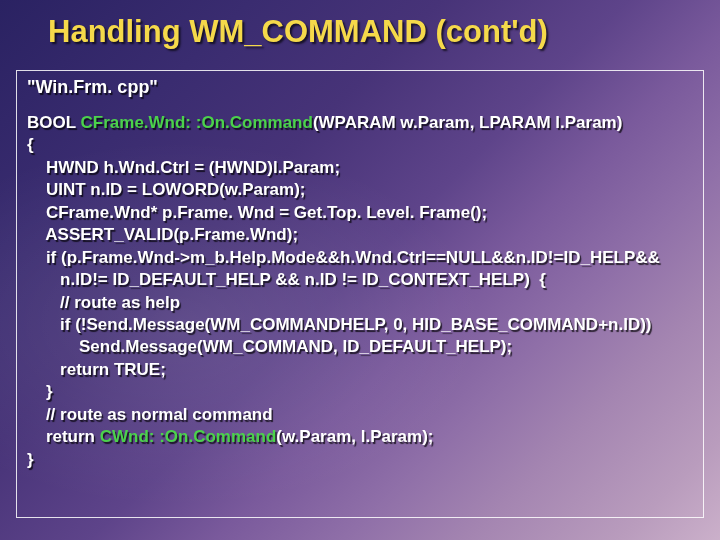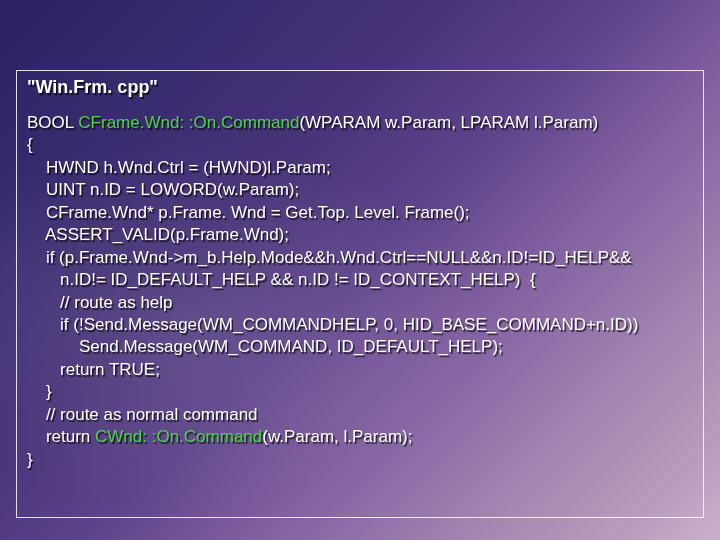--- a/index.html
+++ b/index.html
@@ -44,32 +44,33 @@
   .filelabel {
     font-family: "Tahoma", "Verdana", sans-serif;
     font-weight: bold;
     font-size: 18px;
     color: #ffffff;
     text-shadow: 1.5px 1.5px 1px rgba(0,0,0,0.7);
     margin-bottom: 14px;
   }
   .codeblock {
     font-family: "Tahoma", "Verdana", sans-serif;
-    font-weight: normal;
+    font-weight: bold;
     font-size: 17px;
     line-height: 1.32;
     color: #ffffff;
     text-shadow: 1.5px 1.5px 1px rgba(0,0,0,0.7);
     white-space: pre;
   }
   .fn { color: #4bd24b; }
 </style>
 </head>
 <body>
 <div class="slide">
+  <div class="title">Handling WM_COMMAND (cont'd)</div>
 
   <div class="codebox">
     <div class="filelabel">"Win.Frm. cpp"</div>
     <div class="codeblock"><span>BOOL </span><span class="fn">CFrame.Wnd: :On.Command</span><span>(WPARAM w.Param, LPARAM l.Param)</span>
 <span>{</span>
 <span>    HWND h.Wnd.Ctrl = (HWND)l.Param;</span>
 <span>    UINT n.ID = LOWORD(w.Param);</span>
 <span>    CFrame.Wnd* p.Frame. Wnd = Get.Top. Level. Frame();</span>
 <span>    ASSERT_VALID(p.Frame.Wnd);</span>
 <span>    if (p.Frame.Wnd-&gt;m_b.Help.Mode&amp;&amp;h.Wnd.Ctrl==NULL&amp;&amp;n.ID!=ID_HELP&amp;&amp;</span>

